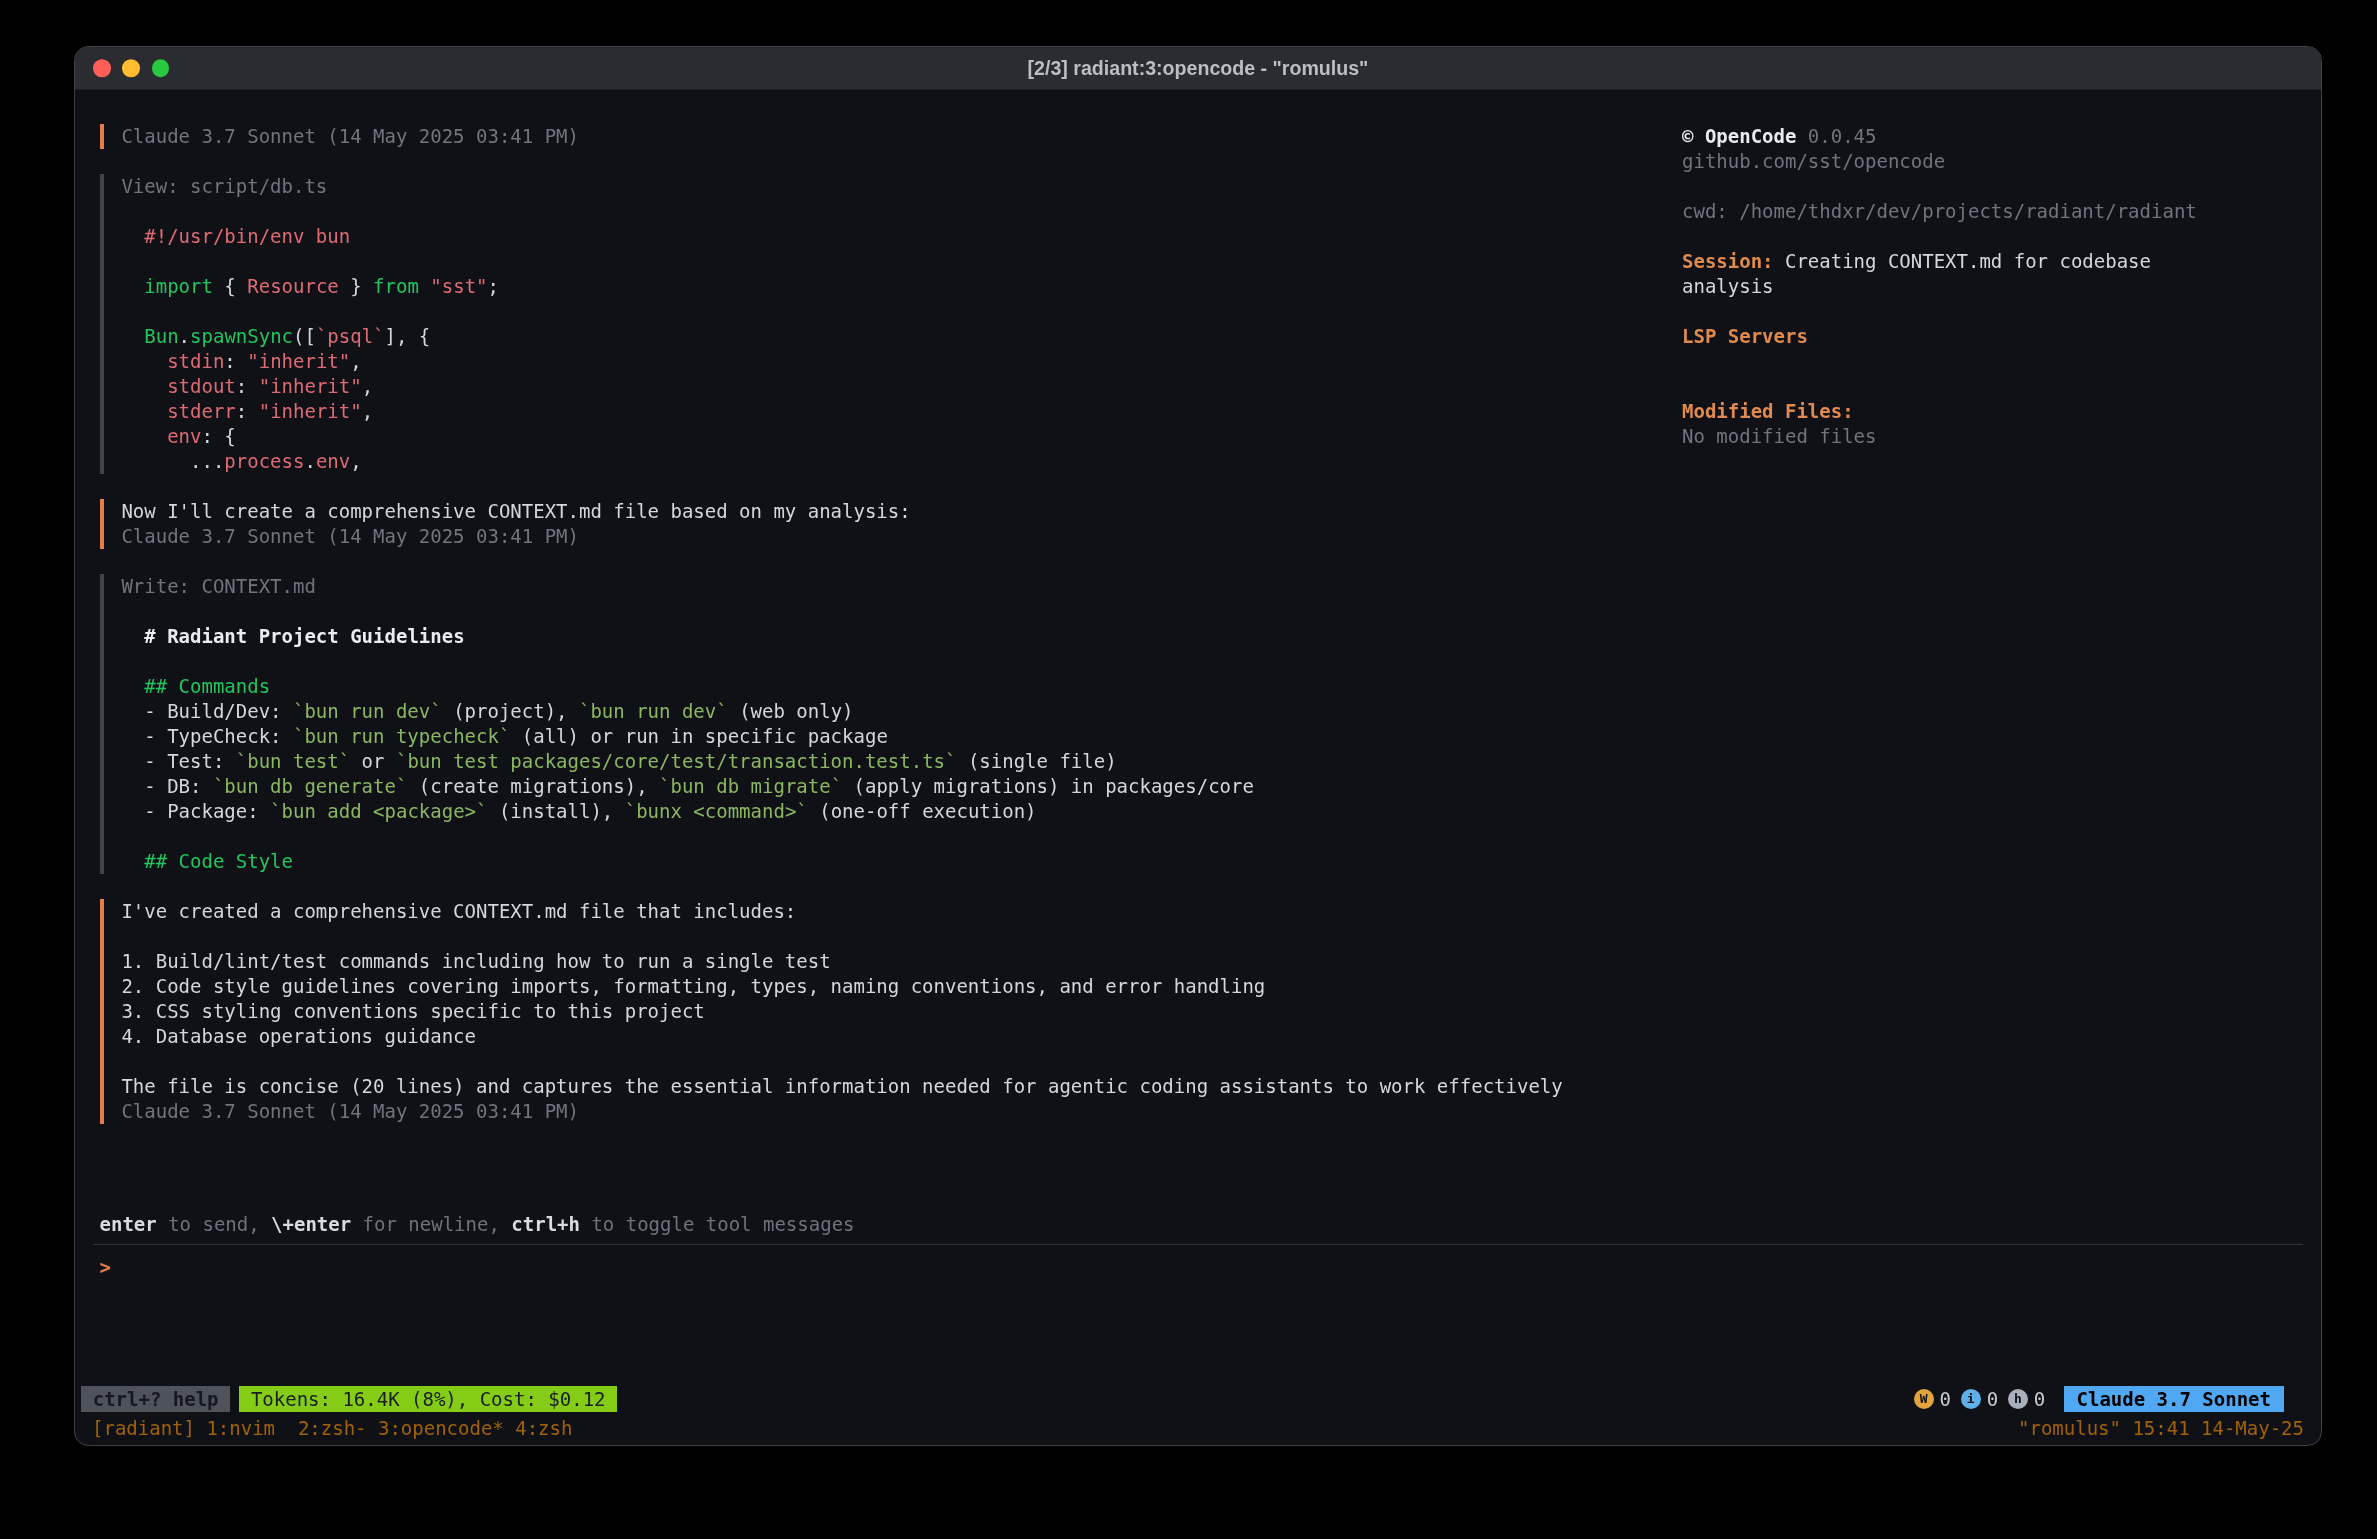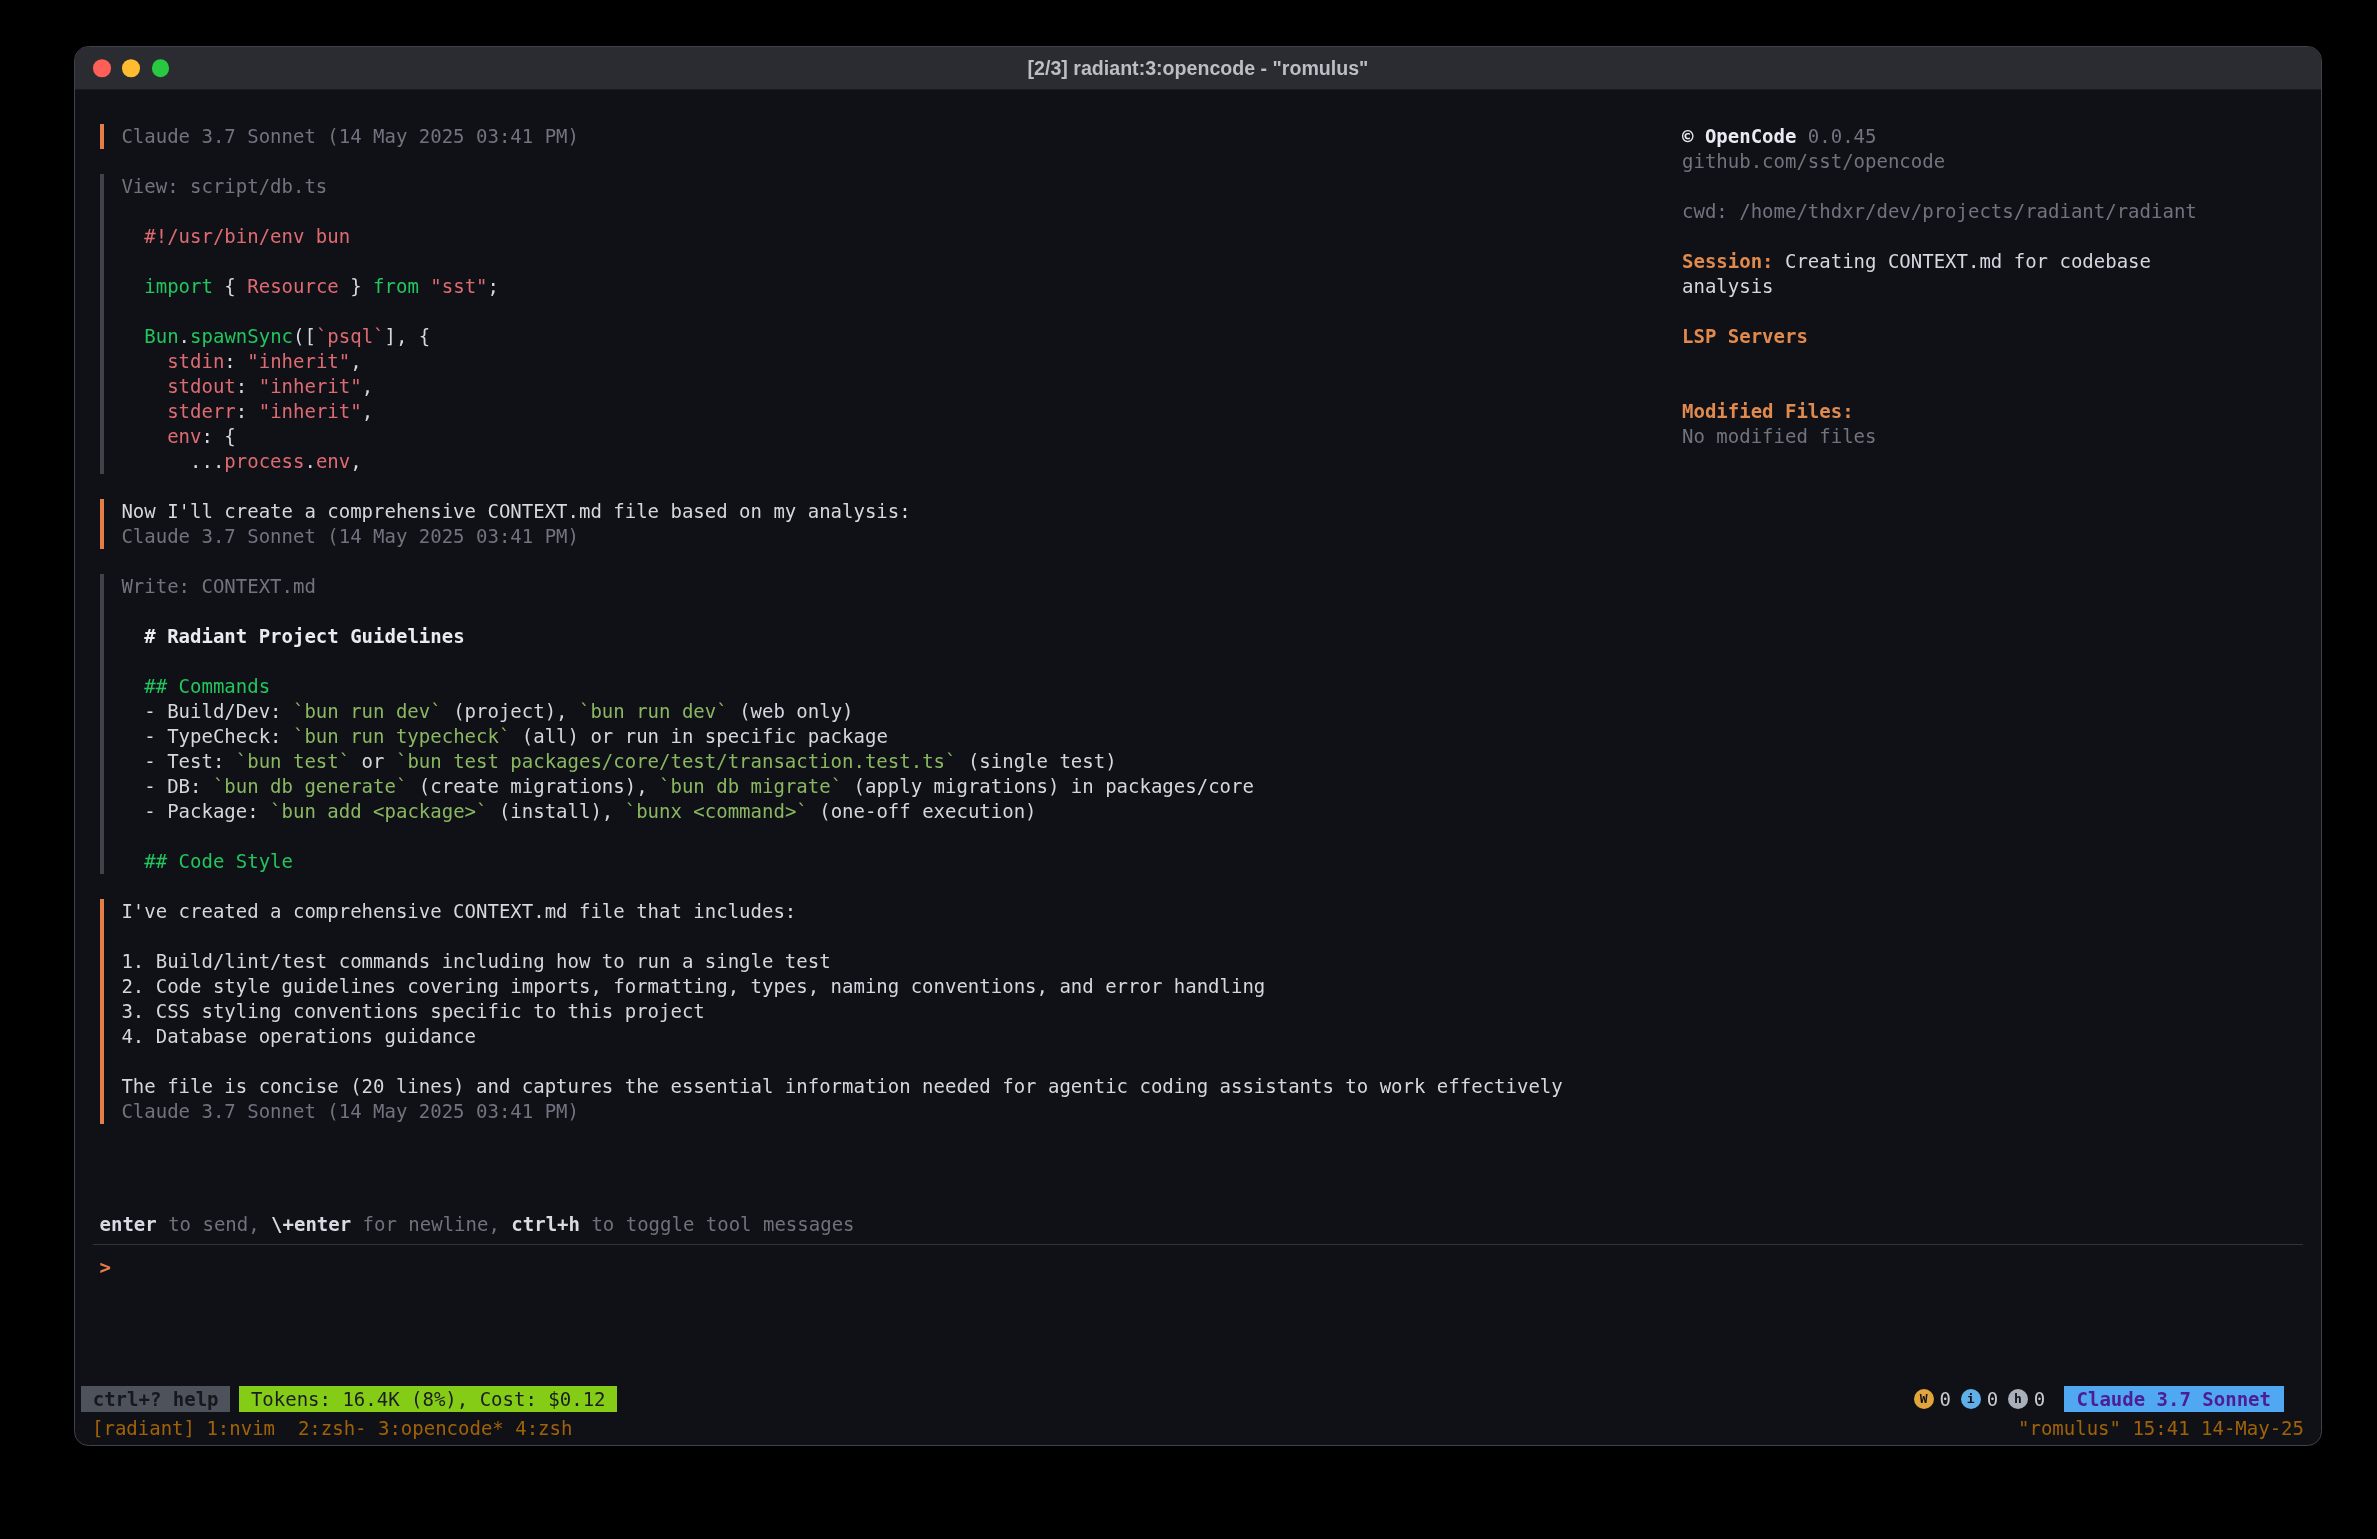--- a/index.html
+++ b/index.html
@@ -53,21 +53,21 @@
 
   
   .statusbar { flex:none; height:31px; display:flex; align-items:center; gap:9px; padding:0 37px 0 6px; }
   .sb-box { height:26px; line-height:26px; padding:0 11.7px; white-space:pre; }
   .help-box { background:#4d525b; color:#16181d; font-weight:bold; }
   .tokens-box { background:#84cc16; color:#1a1d22; }
   .sb-right { margin-left:auto; display:flex; align-items:center; gap:14.4px; }
   .diag { display:flex; align-items:center; gap:5.9px; color:#c8ccd2; }
   .diag-icon { width:20px; height:20px; border-radius:50%; display:flex; align-items:center; justify-content:center;
                font-size:13px; font-weight:bold; color:#101117; }
-  .model-badge { background:#51a8f2; color:#4c1d95; font-weight:bold; height:26px; line-height:26px; padding:0 13px; white-space:pre; }
+  .model-badge { background:#51a8f2; color:#000000; font-weight:bold; height:26px; line-height:26px; padding:0 13px; white-space:pre; }
 
   
   .tmuxbar { flex:none; height:31px; display:flex; align-items:flex-end; justify-content:space-between;
              padding:0 17px 6.5px 17px; color:#a16207; white-space:pre; }
 </style>
 </head>
 <body>
 
 <div class="window">
 
@@ -106,21 +106,21 @@
             <div class="line"><span class="c-g">Claude 3.7 Sonnet (14 May 2025 03:41 PM)</span></div>
           </div>
           <div class="block tool">
             <div class="line"><span class="c-g">Write: CONTEXT.md</span></div>
             <div class="line"></div>
             <div class="line"><span class="c-w">  </span><span class="c-wb"># Radiant Project Guidelines</span></div>
             <div class="line"></div>
             <div class="line"><span class="c-w">  </span><span class="c-b">## Commands</span></div>
             <div class="line"><span class="c-w">  - Build/Dev: </span><span class="c-gr">`bun run dev`</span><span class="c-w"> (project), </span><span class="c-gr">`bun run dev`</span><span class="c-w"> (web only)</span></div>
             <div class="line"><span class="c-w">  - TypeCheck: </span><span class="c-gr">`bun run typecheck`</span><span class="c-w"> (all) or run in specific package</span></div>
-            <div class="line"><span class="c-w">  - Test: </span><span class="c-gr">`bun test`</span><span class="c-w"> or </span><span class="c-gr">`bun test packages/core/test/transaction.test.ts`</span><span class="c-w"> (single test)</span></div>
+            <div class="line"><span class="c-w">  - Test: </span><span class="c-gr">`bun test`</span><span class="c-w"> or </span><span class="c-gr">`bun test packages/core/test/transaction.test.ts`</span><span class="c-w"> (single file)</span></div>
             <div class="line"><span class="c-w">  - DB: </span><span class="c-gr">`bun db generate`</span><span class="c-w"> (create migrations), </span><span class="c-gr">`bun db migrate`</span><span class="c-w"> (apply migrations) in packages/core</span></div>
             <div class="line"><span class="c-w">  - Package: </span><span class="c-gr">`bun add &lt;package&gt;`</span><span class="c-w"> (install), </span><span class="c-gr">`bunx &lt;command&gt;`</span><span class="c-w"> (one-off execution)</span></div>
             <div class="line"></div>
             <div class="line"><span class="c-w">  </span><span class="c-b">## Code Style</span></div>
           </div>
           <div class="block assistant">
             <div class="line"><span class="c-w">I've created a comprehensive CONTEXT.md file that includes:</span></div>
             <div class="line"></div>
             <div class="line"><span class="c-w">1. Build/lint/test commands including how to run a single test</span></div>
             <div class="line"><span class="c-w">2. Code style guidelines covering imports, formatting, types, naming conventions, and error handling</span></div>

